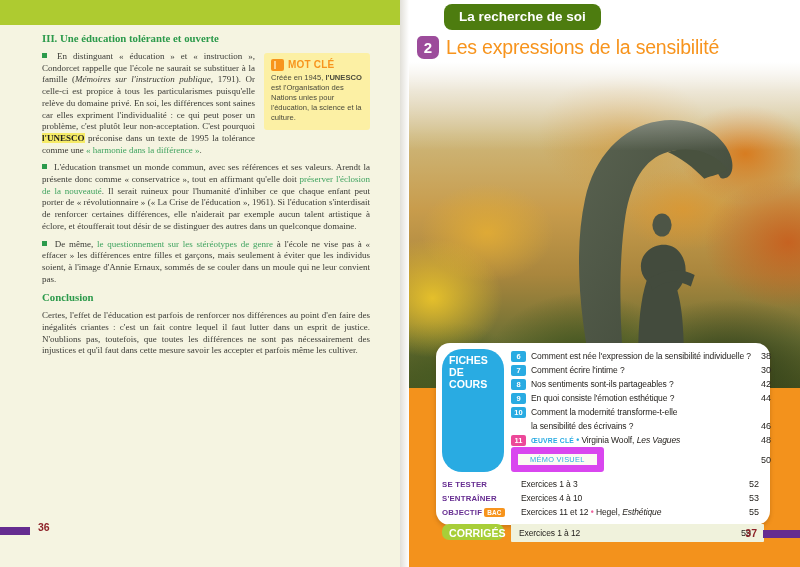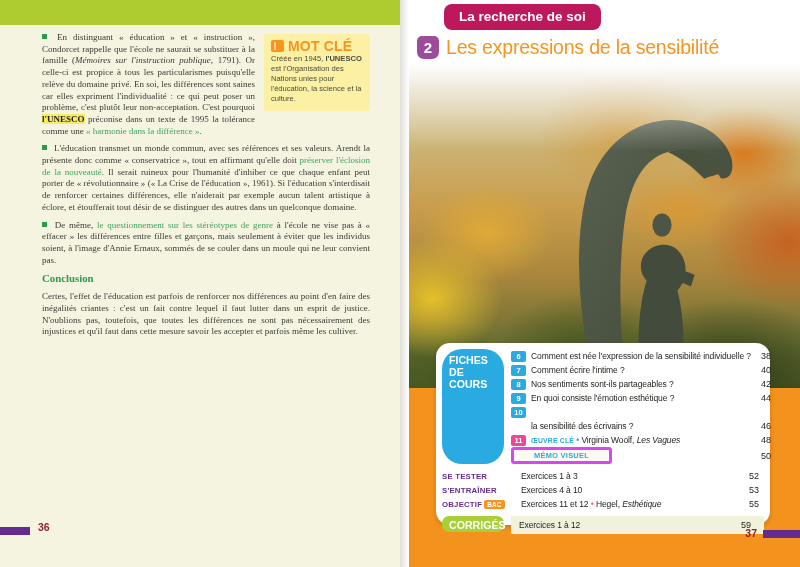--- a/index.html
+++ b/index.html
@@ -13,28 +13,28 @@
   .lp-content h3{margin:0 0 6px 0;font-size:10.8px;line-height:13px;color:#2c9a4b;font-family:"Liberation Serif",serif;}
   .para{margin:0 0 6px 0;}
   .sq{display:inline-block;width:5px;height:5px;background:#2c9a4b;margin-right:4px;vertical-align:1px;}
   .grn{color:#3fa35f;}
   .hl{background:#f6eb67;font-weight:bold;color:#23221f;}
   .concl-title{margin:8px 0 4px 0;font-size:10.8px;color:#2c9a4b;font-family:"Liberation Serif",serif;}
   .keybox{float:right;width:92px;background:#fcf0a4;border-radius:3px;padding:6px 7px 7px 7px;margin:2px 0 6px 9px;font-family:"Liberation Sans",sans-serif;font-size:7.6px;line-height:10px;text-align:left;color:#4a4a3c;}
   .keybox-head{display:flex;align-items:center;gap:4px;margin-bottom:2px;}
   .book-icon{display:inline-block;width:13px;height:12px;background:#f7941d;border-radius:2px;position:relative;}
   .book-icon::after{content:"";position:absolute;left:3px;top:2px;width:2px;height:8px;background:#fccf8e;}
-  .keybox-title{color:#f7941d;font-weight:bold;font-size:14px;letter-spacing:.2px;}
+  .keybox-title{color:#f7941d;font-weight:bold;font-size:10px;letter-spacing:.2px;}
   .lp-footer-bar{position:absolute;left:0;top:527px;width:30px;height:8px;background:#652c90;}
   .lp-page-num{position:absolute;left:38px;top:521px;font-weight:bold;font-size:10.5px;color:#8e2228;}
 
   
   .page-right{position:relative;width:400px;height:567px;background:#ffffff;}
   .gutter-shadow{position:absolute;left:0;top:0;width:9px;height:567px;background:linear-gradient(90deg,rgba(90,80,40,.18),rgba(90,80,40,0));}
-  .banner{position:absolute;left:44px;top:4px;background:#be185d;color:#fff;font-weight:bold;font-size:13.5px;line-height:26px;height:26px;padding:0 15px;border-radius:8px;}
+  .banner{position:absolute;left:44px;top:4px;background:#4d7c0f;color:#fff;font-weight:bold;font-size:13.5px;line-height:26px;height:26px;padding:0 15px;border-radius:8px;}
   .title-row{position:absolute;left:17px;top:36px;display:flex;align-items:center;gap:7px;}
   .num-badge{display:inline-block;width:22px;height:23px;background:#9c4c9b;color:#fff;font-weight:bold;font-size:15px;line-height:23px;text-align:center;border-radius:5px 5px 7px 7px;}
   .chapter-title{margin:0;font-size:19.5px;color:#f7941d;font-weight:normal;letter-spacing:-0.2px;}
 
   .photo{position:absolute;left:9px;top:62px;width:391px;height:328px;overflow:hidden;
     background:
       radial-gradient(95px 70px at 86% 28%, rgba(216,120,26,.92), rgba(216,120,26,0) 70%),
       radial-gradient(120px 95px at 97% 55%, rgba(200,92,28,.88), rgba(200,92,28,0) 70%),
       radial-gradient(100px 85px at 6% 72%, rgba(233,195,42,.95), rgba(233,195,42,0) 70%),
       radial-gradient(95px 70px at 20% 52%, rgba(226,172,52,.9), rgba(226,172,52,0) 70%),
@@ -57,38 +57,39 @@
   .cat-green{background:#a8ce38;padding-top:3px;height:16px;border-radius:7px;font-size:10.6px;}
   .rows{flex:1;display:flex;flex-direction:column;justify-content:space-between;}
   .row{display:flex;align-items:center;gap:5px;min-height:14px;}
   .nsq{flex:0 0 15px;width:15px;height:11px;background:#29abe2;color:#fff;font-weight:bold;font-size:7.5px;line-height:11px;text-align:center;border-radius:2px;}
   .nsq.dark{background:#ec4899;}
   .nsq.blank{background:transparent;}
   .rtext{flex:1;font-size:8.5px;letter-spacing:-0.1px;color:#26231f;white-space:nowrap;}
   .rpage{flex:0 0 20px;text-align:center;font-size:9px;color:#26231f;}
   .oeuvre{color:#29abe2;font-weight:bold;font-size:6.8px;letter-spacing:.2px;}
   .cybullet{color:#29abe2;font-weight:bold;}
-  .memo-badge{display:inline-block;border:3px solid #d946ef;color:#29abe2;background:#fbfbf2;font-weight:bold;font-size:7.4px;letter-spacing:.3px;padding:1px 20px;border-radius:3px;}
+  .memo-badge{display:inline-block;border:7px solid #d946ef;color:#29abe2;background:#fbfbf2;font-weight:normal;font-size:7.4px;letter-spacing:.3px;padding:1px 12px;border-radius:3px;}
   .exlabel{flex:0 0 74px;color:#662d91;font-weight:bold;font-size:7.8px;letter-spacing:.2px;display:flex;align-items:center;gap:2px;}
   .bac-badge{display:inline-block;background:#f7941d;color:#fff;font-weight:bold;font-size:6.4px;padding:0 3px;border-radius:2px;line-height:9px;}
   .pkbullet{color:#f0609e;font-weight:bold;}
   .corr-row{flex:1;background:#f0f2dc;border-radius:1px;padding:2px 8px;display:flex;align-items:center;}
   .rp-page-num{position:absolute;right:43px;top:527px;font-weight:bold;font-size:10.5px;color:#8e2228;}
   .rp-footer-bar{position:absolute;right:0;top:530px;width:37px;height:8px;background:#652c90;}
 
   i{font-style:italic;}
 </style>
 </head>
 <body>
 
 <div class="spread">
 
   <div class="page-left">
     <div class="lime-band"></div>
     <div class="lp-content">
+      <h3>III. Une éducation tolérante et ouverte</h3>
 
       <div class="keybox">
         <div class="keybox-head">
           <span class="book-icon"></span>
           <span class="keybox-title">MOT CLÉ</span>
         </div>
         <div class="keybox-text">
           <span>Créée en 1945, </span><b>l'UNESCO</b><span> est l'Organisation des Nations unies pour l'éducation, la science et la culture.</span>
         </div>
       </div>
@@ -150,34 +151,35 @@
 DE COURS</div>
         <div class="rows">
           <div class="row">
             <span class="nsq">6</span>
             <span class="rtext">Comment est née l'expression de la sensibilité individuelle ?</span>
             <span class="rpage">38</span>
           </div>
           <div class="row">
             <span class="nsq">7</span>
             <span class="rtext">Comment écrire l'intime ?</span>
-            <span class="rpage">40</span>
+            <span class="rpage">30</span>
           </div>
           <div class="row">
             <span class="nsq">8</span>
             <span class="rtext">Nos sentiments sont-ils partageables ?</span>
             <span class="rpage">42</span>
           </div>
           <div class="row">
             <span class="nsq">9</span>
             <span class="rtext">En quoi consiste l'émotion esthétique ?</span>
             <span class="rpage">44</span>
           </div>
           <div class="row">
             <span class="nsq">10</span>
+            <span class="rtext">Comment la modernité transforme-t-elle</span>
             <span class="rpage"></span>
           </div>
           <div class="row">
             <span class="nsq blank"></span>
             <span class="rtext">la sensibilité des écrivains ?</span>
             <span class="rpage">46</span>
           </div>
           <div class="row">
             <span class="nsq dark">11</span>
             <span class="rtext"><span class="oeuvre">ŒUVRE CLÉ</span> <span class="cybullet">•</span> <span>Virginia Woolf, </span><i>Les Vagues</i></span>

